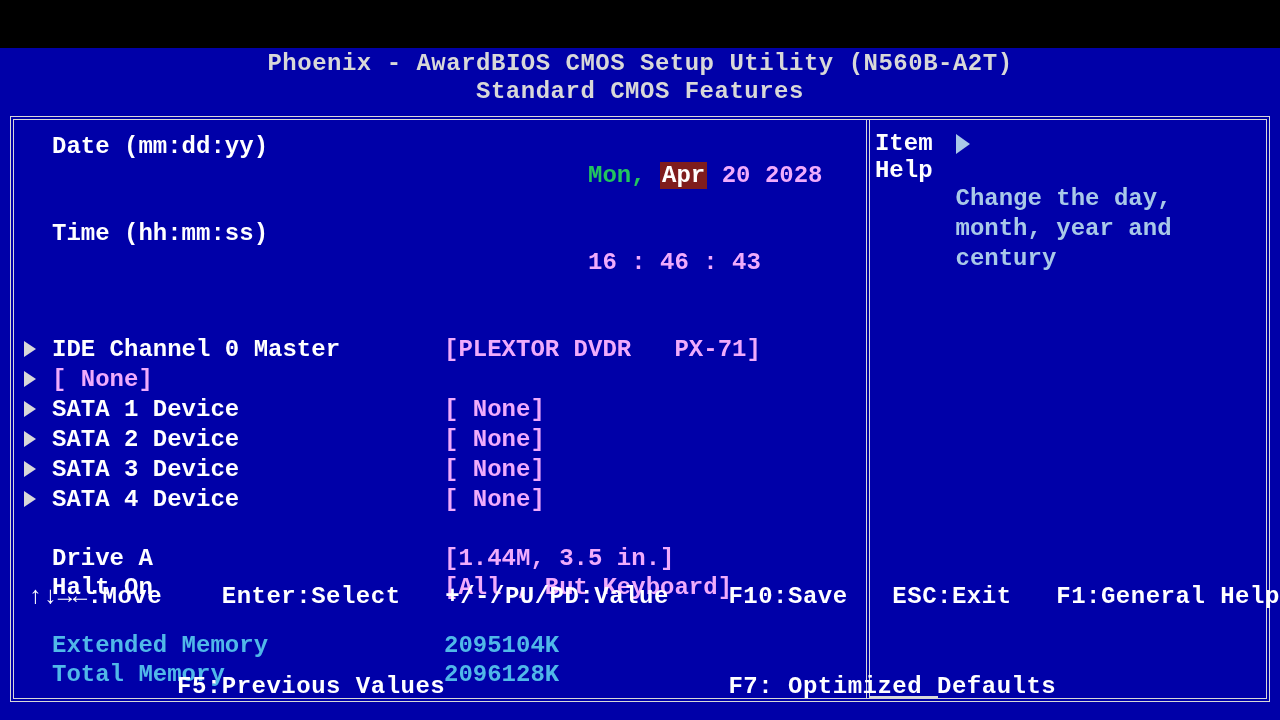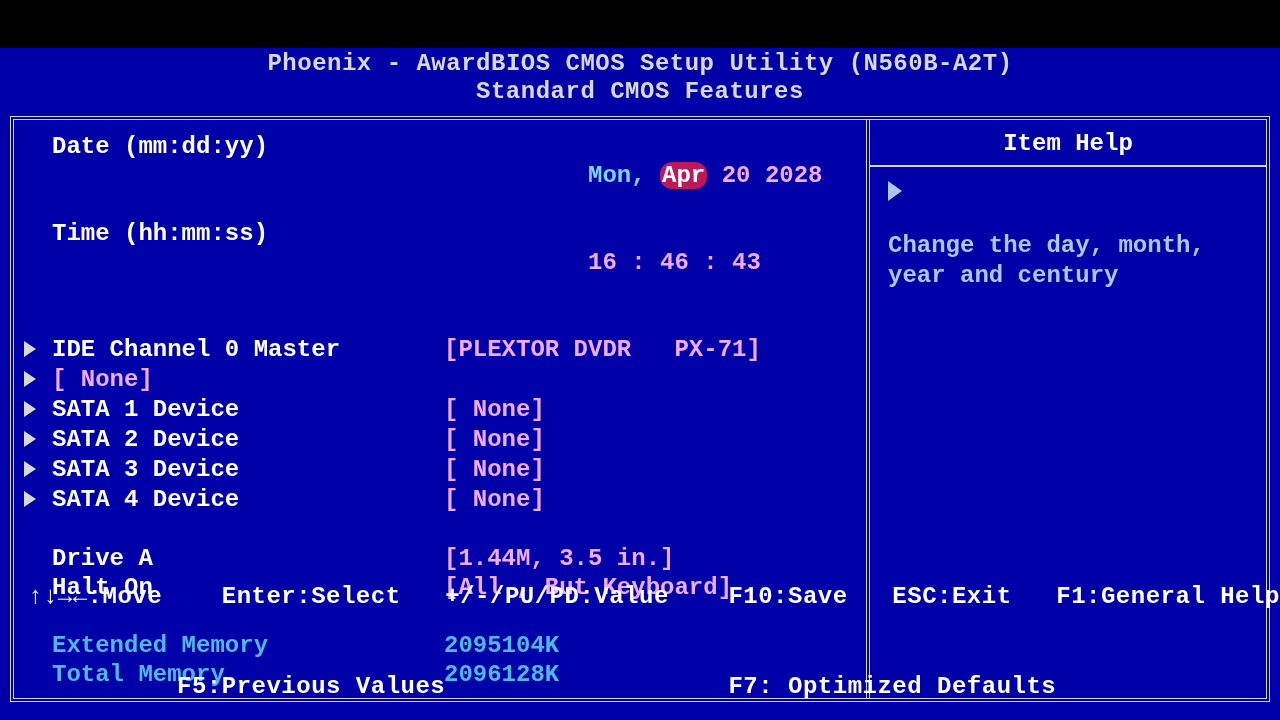--- a/index.html
+++ b/index.html
@@ -34,21 +34,21 @@
     display: flex;
   }
   .left-pane {
     flex: 0 0 856px;
     border-right: 4px double #d8d8d8;
     padding: 12px 20px 10px 10px;
   }
   .right-pane {
     flex: 1;
     display: flex;
-    flex-direction: column;
+    flex-direction: row;
   }
   .right-title {
     text-align: center;
     color: #fff;
     padding: 10px 0 8px 0;
     border-bottom: 2px solid #d8d8d8;
   }
   .right-body {
     padding: 14px 18px;
     color: #a8c8e8;
@@ -77,27 +77,26 @@
     width: 0; height: 0;
     border-top: 8px solid transparent;
     border-bottom: 8px solid transparent;
     border-left: 12px solid #d8d8d8;
     display: inline-block;
     margin-top: 6px;
   }
   .label-col { width: 392px; }
   .value-col { flex: 1; }
   .yellow { color: #f0abfc; }
-  .cyan   { color: #7dd3fc; }
+  .cyan   { color: #22c55e; }
   .readonly { color: #50b8e8; }
   .sel {
-    background: #be185d;
+    background: #7f1d1d;
     color: #fff;
     padding: 0 2px;
-    border-radius: 12px;
   }
   .gap { height: 29px; }
   .footer {
     position: absolute;
     left: 0; right: 0; bottom: 6px;
     color: #ffffff;
     line-height: 30px;
     white-space: pre;
     padding-left: 28px;
     letter-spacing: 0.5px;

